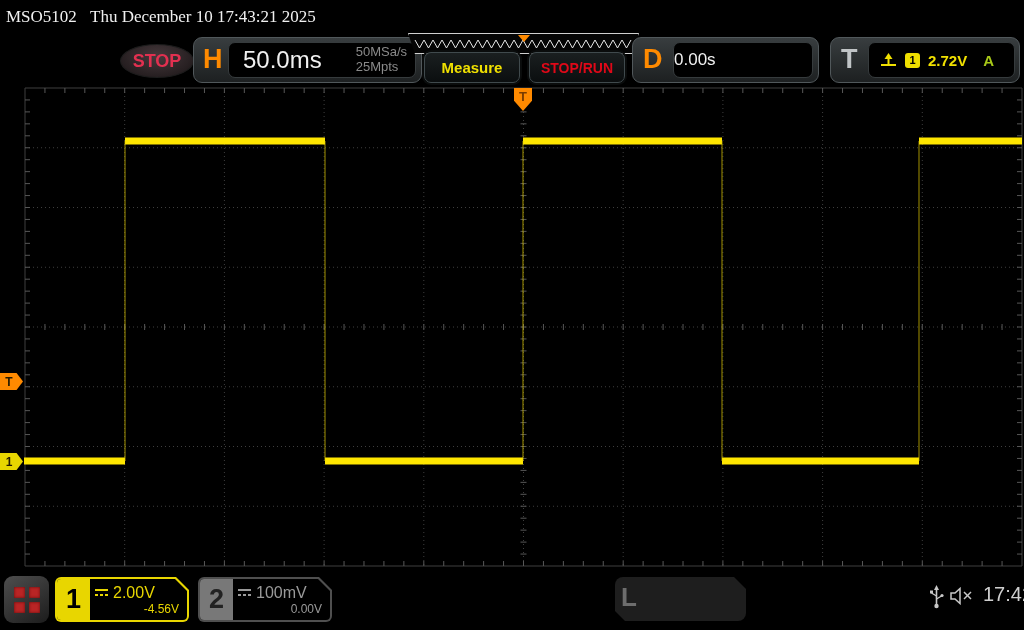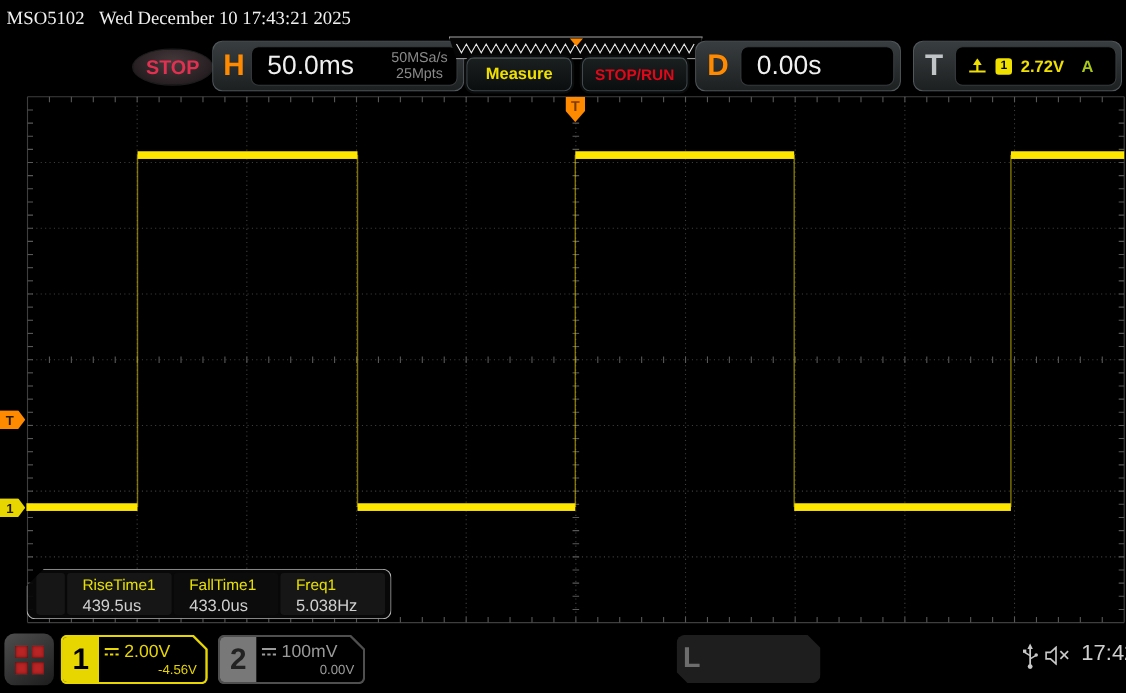--- a/index.html
+++ b/index.html
@@ -15,33 +15,33 @@
     background:radial-gradient(ellipse at 50% 35%,#46393c,#241d1f 75%);border:1px solid #1c1c1c;
     display:flex;align-items:center;justify-content:center;color:#e23050;font-weight:bold;font-size:18px;}
   .hdr-block{background:linear-gradient(#383d3f,#1d2021);border:1px solid #51585b;border-radius:9px;}
   .hdr-letter{font-weight:bold;font-size:27px;line-height:42px;}
   .hdr-panel{position:absolute;top:4px;bottom:4px;background:#000;border:1px solid #363b3d;border-radius:7px;
     display:flex;align-items:center;}
   #h-block{left:193px;top:5px;width:227px;height:44px;}
   #h-block .hdr-letter{position:absolute;left:9px;color:#ff8a00;}
   #h-panel{left:34px;right:5px;}
   #h-timebase{color:#f0f0f0;font-size:24px;padding-left:14px;flex:1;}
-  #h-rates{color:#8a8a8a;font-size:13px;text-align:center;line-height:1.15;padding-right:8px;}
+  #h-rates{color:#8a8a8a;font-size:13px;text-align:left;line-height:1.15;padding-right:8px;}
   #preview-strip{left:408px;top:1px;width:229px;height:19px;background:#050505;border:1px solid #cfcfcf;
     clip-path:polygon(0 0,100% 0,97% 100%,3% 100%);}
   #preview-marker{left:109px;top:1px;width:0;height:0;border-left:6px solid transparent;border-right:6px solid transparent;border-top:7px solid #ff8a00;}
   .scope-btn{position:absolute;top:20px;width:94px;height:29px;background:linear-gradient(#1a1f20,#0b0e0f);
     border:1px solid #404a4d;border-radius:7px;display:flex;align-items:center;justify-content:center;
     font-weight:bold;box-shadow:0 0 0 2px #0a0c0c;}
   #measure-btn{left:424px;color:#f0e000;font-size:15px;}
   #run-btn{left:529px;color:#e00818;font-size:14px;}
   #d-block{left:632px;top:5px;width:185px;height:44px;}
   #d-block .hdr-letter{position:absolute;left:10px;color:#ff8a00;}
   #d-panel{left:40px;right:5px;}
-  #d-value{color:#f0f0f0;font-size:24px;padding-left:14px;}
+  #d-value{color:#f0f0f0;font-size:17px;padding-left:0;}
   #t-block{left:830px;top:5px;width:188px;height:44px;}
   #t-block .hdr-letter{position:absolute;left:10px;color:#c0c4c6;}
   #t-panel{left:37px;right:4px;gap:8px;padding-left:12px;}
   #t-badge{width:15px;height:15px;background:#f0e000;border-radius:3px;color:#000;font-size:11px;font-weight:bold;
     display:flex;align-items:center;justify-content:center;}
   #t-level{color:#f0e000;font-size:15px;font-weight:bold;}
   #t-mode{color:#a8c818;font-size:15px;font-weight:bold;margin-left:8px;}
   
   #scope{left:0;top:84px;width:1024px;height:484px;}
   #wave-svg{position:absolute;left:0;top:0;}
@@ -92,21 +92,21 @@
     color:#6a6a6a;font-size:11px;font-weight:bold;line-height:1.5;white-space:pre;}
   #usb-icon{left:929px;top:16px;}
   #sound-icon{left:950px;top:19px;}
   #clock{left:983px;top:15px;color:#cfcfcf;font-size:20px;}
 </style>
 </head>
 <body>
 
 <div class="abs" id="titlebar">
   <span style="left:6px">MSO5102</span>
-  <span style="left:90px">Wed December 10 17:43:21 2025</span>
+  <span style="left:90px">Thu December 10 17:43:21 2025</span>
 </div>
 
 <div class="abs" id="header">
   <div class="abs" id="stop-oval">
     <span>STOP</span>
   </div>
 
   <div class="abs hdr-block" id="h-block">
     <div class="hdr-letter">H</div>
     <div class="hdr-panel" id="h-panel">
@@ -456,35 +456,20 @@
   <div id="trig-top-marker">
     <span style="margin-top:1px">T</span>
   </div>
   <div class="tag-marker" id="trig-level-marker">
     <span>T</span>
   </div>
   <div class="tag-marker" id="ch1-marker">
     <span>1</span>
   </div>
 
-  <div class="abs" id="meas-panel">
-    <div class="m-slot"></div>
-    <div class="m-cell">
-      <div class="m-label">RiseTime1</div>
-      <div class="m-value">439.5us</div>
-    </div>
-    <div class="m-cell">
-      <div class="m-label">FallTime1</div>
-      <div class="m-value">433.0us</div>
-    </div>
-    <div class="m-cell">
-      <div class="m-label">Freq1</div>
-      <div class="m-value">5.038Hz</div>
-    </div>
-  </div>
 </div>
 
 <div class="abs" id="bottombar">
   <div class="abs" id="menu-btn">
     <div style="display:grid;grid-template-columns:auto auto;">
       <div class="sq"></div>
         <div class="sq"></div>
         <div class="sq"></div>
         <div class="sq"></div>
     </div>

